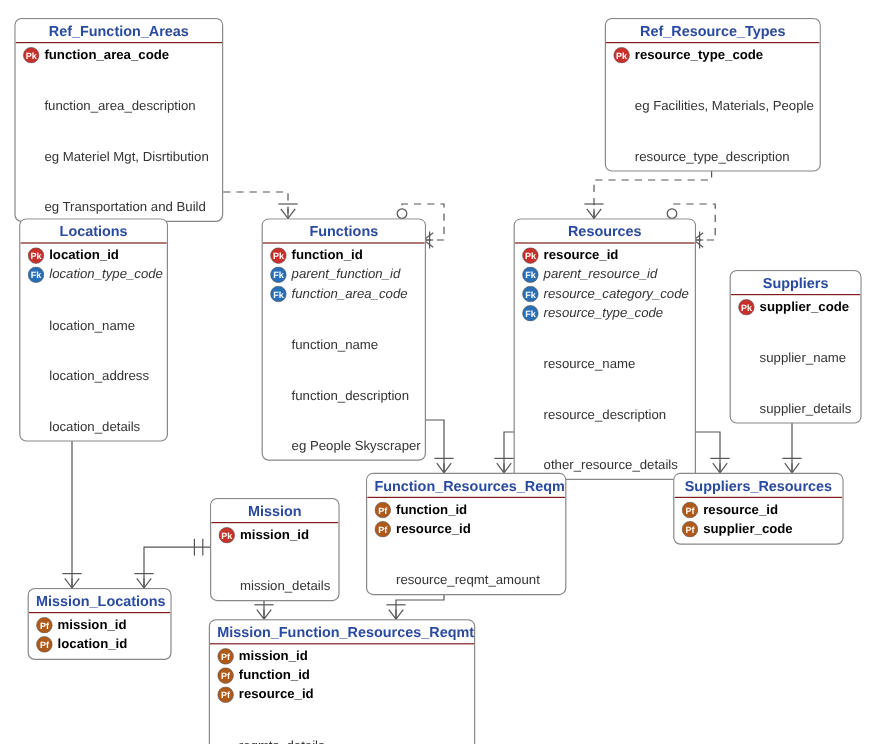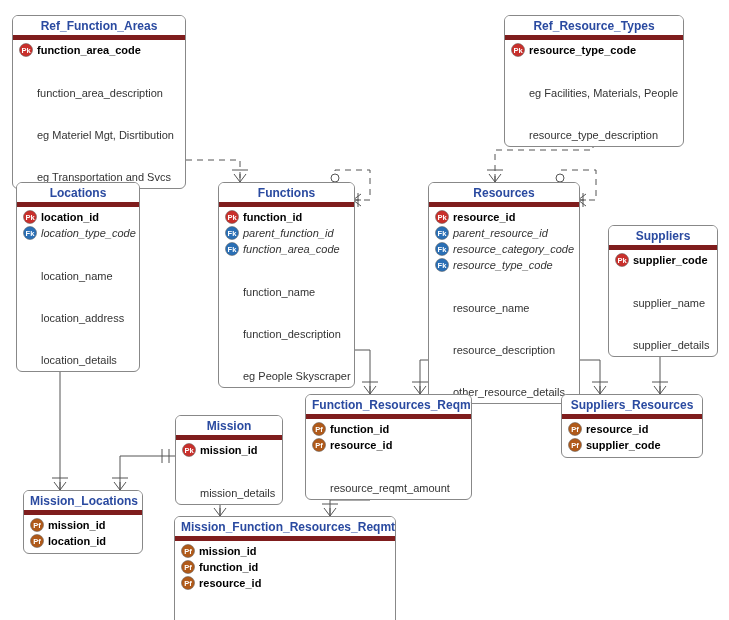--- a/index.html
+++ b/index.html
@@ -27,21 +27,21 @@
     box-shadow: 0 0 0 rgba(0,0,0,0);
     overflow: hidden;
   }
   .entity-title {
     background: #fff;
     color: #2a4aa0;
     font-weight: bold;
     font-size: 12px;
     text-align: center;
     padding: 3px 6px 2px 6px;
-    border-bottom: 5px solid #7f1d1d;
+    border-bottom: 1px solid #7f1d1d;
     white-space: nowrap;
   }
   .entity-body {
     padding: 2px 4px 4px 4px;
   }
   .row {
     display: flex;
     align-items: center;
     gap: 4px;
     padding: 1px 2px;
@@ -153,21 +153,21 @@
   </svg>
         <span class="attr bold ">function_area_code</span>
     </div>
       <div class="row">
       <span class="attr spacer">function_area_description</span>
     </div>
       <div class="row">
       <span class="attr spacer">eg Materiel Mgt, Disrtibution</span>
     </div>
       <div class="row">
-      <span class="attr spacer">eg Transportation and Svcs</span>
+      <span class="attr spacer">eg Transportation and Build</span>
     </div>
     </div>
 </div>
 
 <div class="entity" style="left:504px; top:15px; width:178px;">
   <div class="entity-title">Ref_Resource_Types</div>
   <div class="entity-body">
       <div class="row">
       <svg class="icon" viewBox="0 0 14 14">
     <circle cx="7" cy="7" r="6.5" fill="#c9302c" stroke="#555" stroke-width="0.5"></circle>

